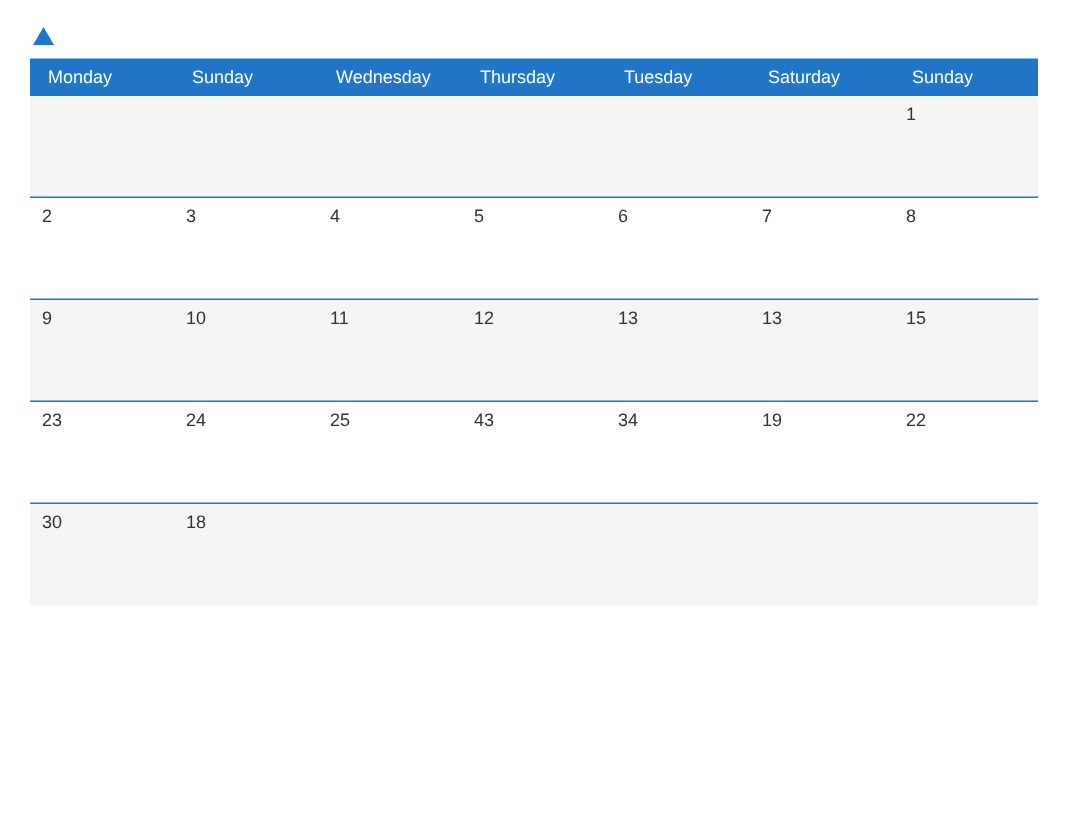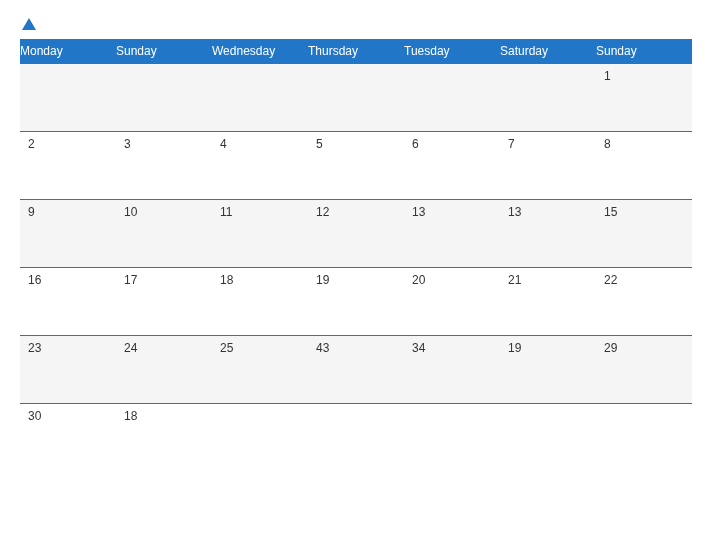--- a/index.html
+++ b/index.html
@@ -68,21 +68,21 @@
     }
     .calendar {
       width: 100%;
       border-collapse: collapse;
     }
     .calendar thead tr th {
       background: #2176c7;
       color: #fff;
       font-size: 12px;
       font-weight: normal;
-      padding: 5px 0;
+      padding: 5px 12px;
       text-align: left;
       border: none;
       margin-left: 11px;
     }
     .calendar tbody tr {
       border-top: 1.5px solid #2176c7;
     }
     .calendar tbody tr td {
       width: calc(100% / 7);
       height: 68px;
@@ -154,36 +154,27 @@
         <tr>
           <td><span class="day-num">9</span></td>
           <td><span class="day-num">10</span></td>
           <td><span class="day-num">11</span></td>
           <td><span class="day-num">12</span></td>
           <td><span class="day-num">13</span></td>
           <td><span class="day-num">13</span></td>
           <td><span class="day-num">15</span></td>
         </tr>
         <tr>
-          <td><span class="day-num">16</span></td>
-          <td><span class="day-num">17</span></td>
-          <td><span class="day-num">18</span></td>
-          <td><span class="day-num">19</span></td>
-          <td><span class="day-num">20</span></td>
-          <td><span class="day-num">21</span></td>
-          <td><span class="day-num">22</span></td>
-        </tr>
-        <tr>
           <td><span class="day-num">23</span></td>
           <td><span class="day-num">24</span></td>
           <td><span class="day-num">25</span></td>
           <td><span class="day-num">43</span></td>
           <td><span class="day-num">34</span></td>
           <td><span class="day-num">19</span></td>
-          <td><span class="day-num">29</span></td>
+          <td><span class="day-num">22</span></td>
         </tr>
         <tr>
           <td><span class="day-num">30</span></td>
           <td><span class="day-num">18</span></td>
           <td></td>
           <td></td>
           <td></td>
           <td></td>
           <td></td>
         </tr>

